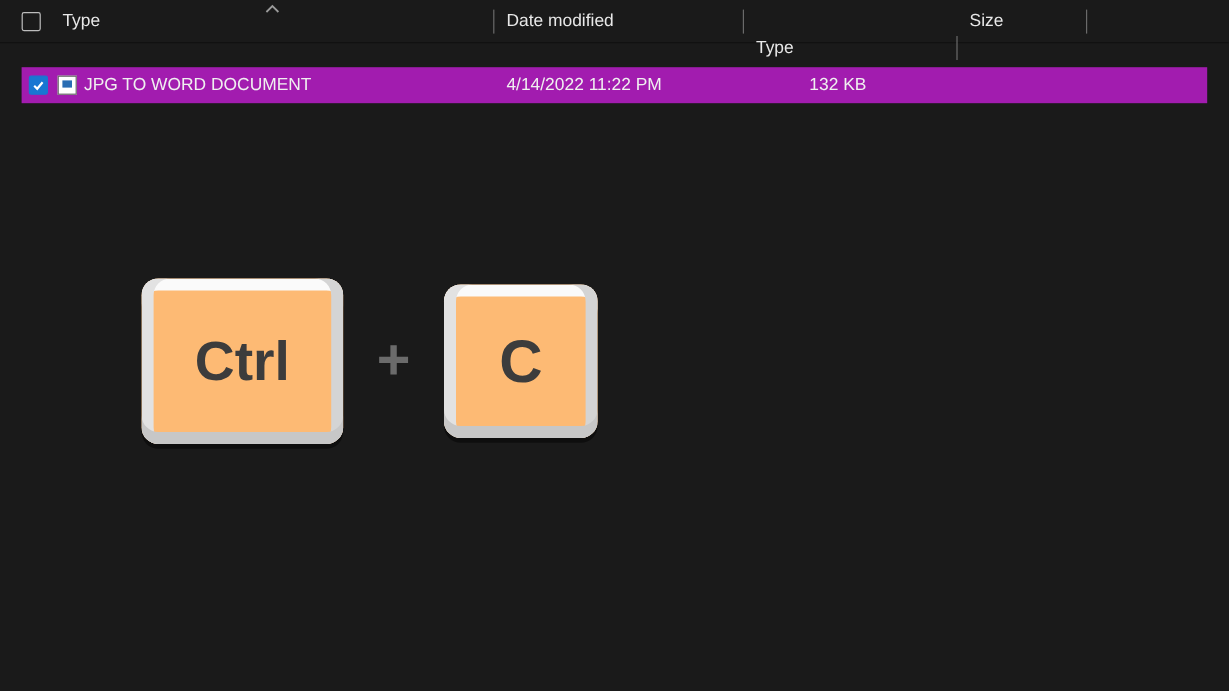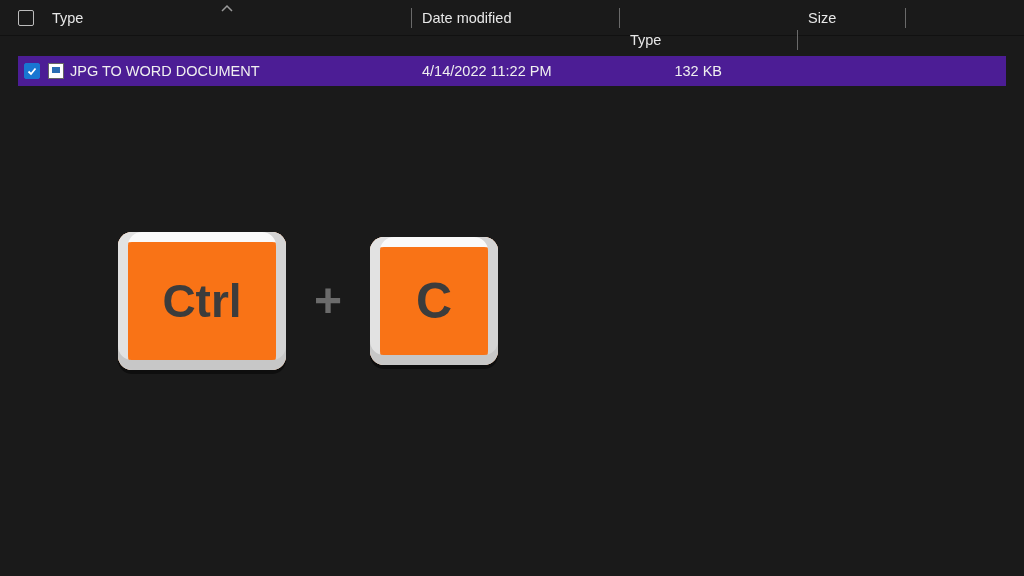--- a/index.html
+++ b/index.html
@@ -68,21 +68,21 @@
   
   .rows { padding-top: 20px; }
   .file-row {
     display: flex;
     align-items: center;
     height: 30px;
     margin: 0 18px 0 18px;
     padding-left: 0;
   }
   .file-row.selected {
-    background: #4c1d95;
+    background: #a21caf;
   }
   .row-checkbox-cell { width: 24px; display:flex; align-items:center; padding-left:6px;}
   .row-cell { display:flex; align-items:center; font-size:14.5px; color:#f0f0f0; }
   .row-name  { width: 370px; padding-left:6px; gap:6px;}
   .row-date  { width: 208px; padding-left:10px;}
   .row-type  { width: 178px; padding-left:10px;}
   .row-size  { width: 108px; justify-content:flex-end; padding-right:6px;}
 
   .file-icon {
     width: 16px; height: 16px;
@@ -109,21 +109,21 @@
   }
   .keycap {
     position:relative;
     border-radius:14px;
     display:flex;
     align-items:center;
     justify-content:center;
     font-family: Arial, "Segoe UI", sans-serif;
     font-weight:700;
     color:#3c3c3c;
-    background:#f97316;
+    background:#fdba74;
     
     box-shadow:
       inset 0 -10px 0 0 #c7c7c7,
       inset 10px 0 0 0 #e2e2e2,
       inset -10px 0 0 0 #d4d4d4,
       inset 0 10px 0 0 #fafafa,
       0 4px 0 0 rgba(0,0,0,.45);
   }
   .keycap.ctrl { width:168px; height:138px; font-size:46px; }
   .keycap.c    { width:128px; height:128px; font-size:50px; }

